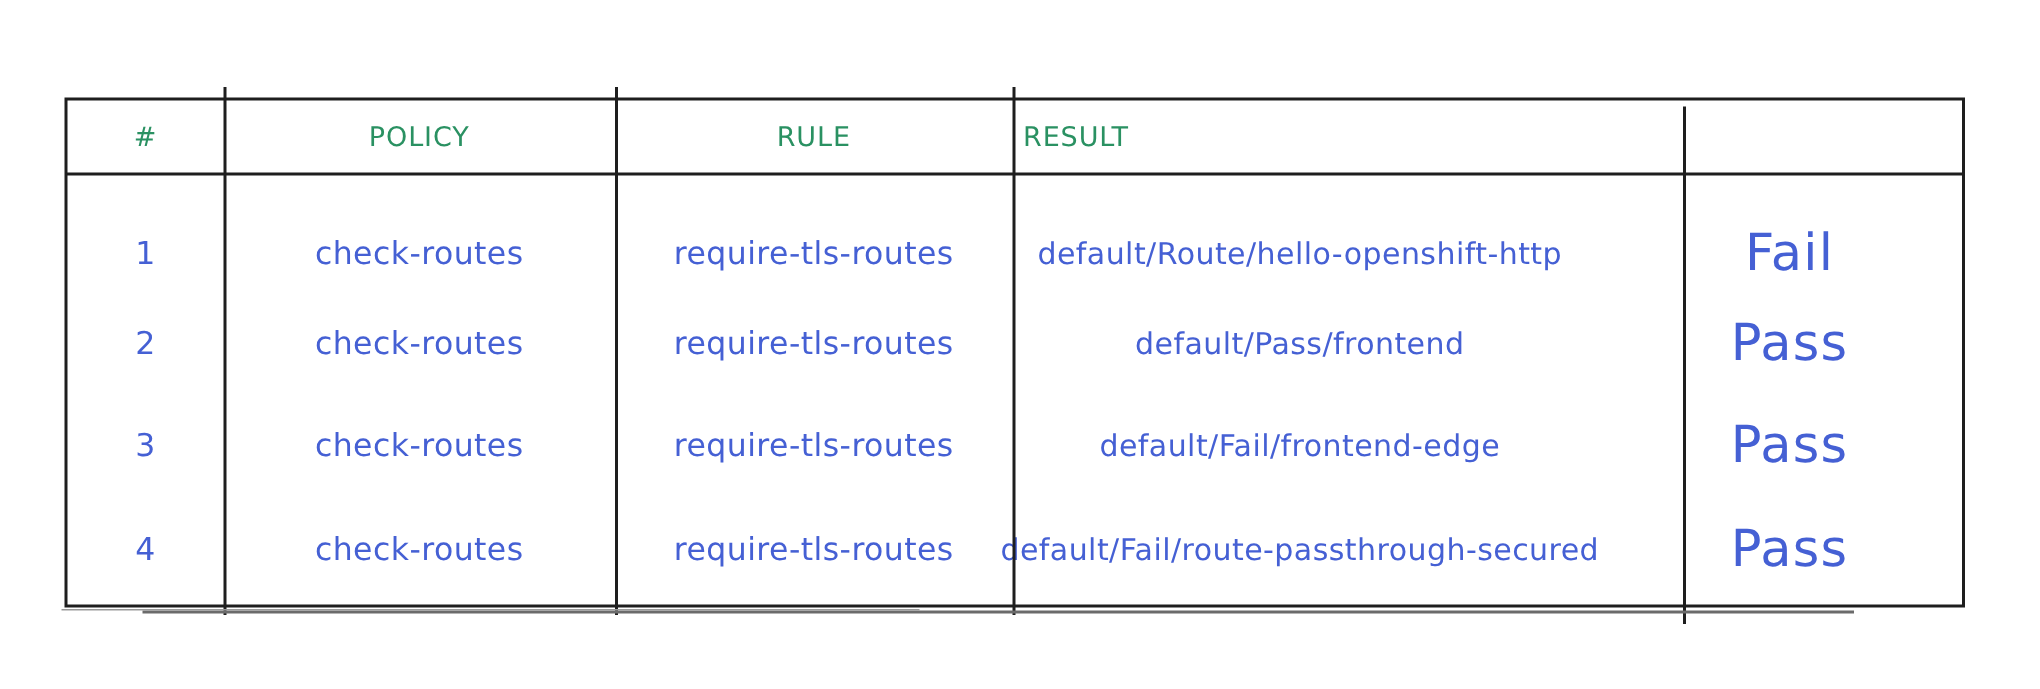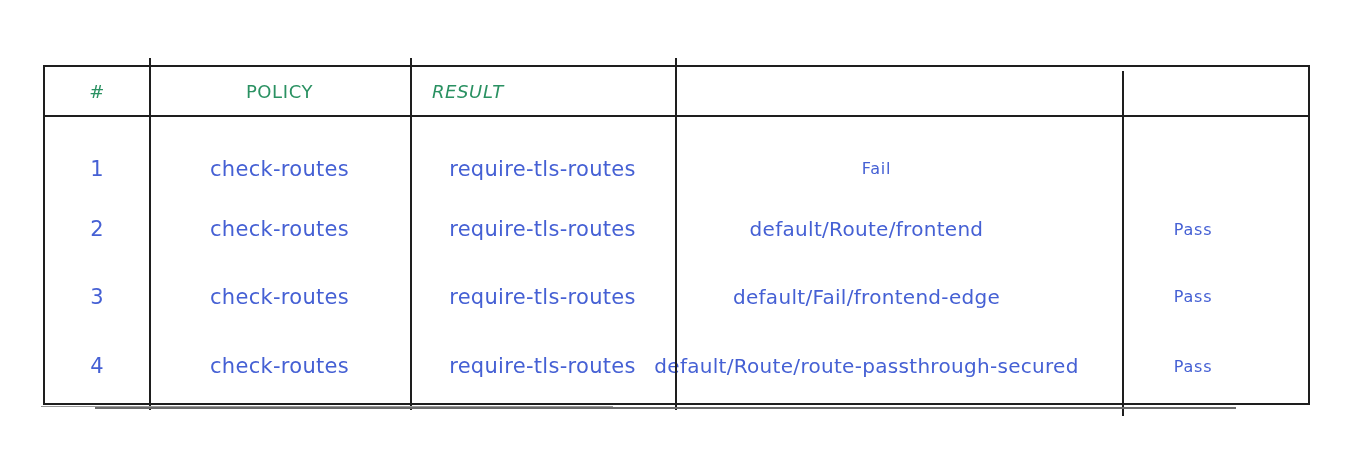--- a/index.html
+++ b/index.html
@@ -44,40 +44,39 @@
     box-sizing: border-box;
     white-space: nowrap;
   }
   .header-cell {
     color: #2a9162;
     font-size: 18px;
     letter-spacing: 0.6px;
   }
   .header-cell.h-result {
     justify-content: flex-start;
-    padding-left: 22px;
-    font-style: italic;
+    padding-left: 7px;
   }
   .tbody {
     position: absolute;
     top: 50px; left: 0; right: 0; bottom: 0;
     display: flex;
     flex-direction: column;
   }
   .trow {
     flex: 1 1 0;
   }
   .trow .cell {
     color: #4560d4;
     font-size: 21px;
     letter-spacing: 0.3px;
   }
   .trow .c-policy   { }
   .trow .c-resource { padding-right: 64px; font-size: 20px; }
-  .trow .c-result   { padding-right: 44px; font-size: 16px; letter-spacing: 0.8px; }
+  .trow .c-result   { padding-right: 44px; font-size: 34px; letter-spacing: 0.8px; }
   
   .trow.r1 .cell { transform: translateY(16px); }
   .trow.r2 .cell { transform: translateY(5px); }
   .trow.r3 .cell { transform: translateY(1px); }
   .trow.r4 .cell { transform: translateY(-1px); }
   
   .header-sep {
     position: absolute;
     top: 48px; left: -1px; right: -1px;
     height: 2px;
@@ -112,54 +111,56 @@
 </style>
 </head>
 <body>
 
 <div class="canvas">
   <div class="sketch-table">
 
     <div class="header-row grid-cols">
       <div class="cell header-cell">#</div>
       <div class="cell header-cell">POLICY</div>
+      <div class="cell header-cell">RULE</div>
       <div class="cell header-cell h-result">RESULT</div>
     </div>
 
     <div class="header-sep"></div>
 
     <div class="tbody">
   <div class="trow grid-cols r1">
     <div class="cell c-num">1</div>
     <div class="cell c-policy">check-routes</div>
     <div class="cell c-rule">require-tls-routes</div>
+    <div class="cell c-resource">default/Route/hello-openshift-http</div>
     <div class="cell c-result">Fail</div>
   </div>
 
   <div class="trow grid-cols r2">
     <div class="cell c-num">2</div>
     <div class="cell c-policy">check-routes</div>
     <div class="cell c-rule">require-tls-routes</div>
-    <div class="cell c-resource">default/Route/frontend</div>
+    <div class="cell c-resource">default/Pass/frontend</div>
     <div class="cell c-result">Pass</div>
   </div>
 
   <div class="trow grid-cols r3">
     <div class="cell c-num">3</div>
     <div class="cell c-policy">check-routes</div>
     <div class="cell c-rule">require-tls-routes</div>
     <div class="cell c-resource">default/Fail/frontend-edge</div>
     <div class="cell c-result">Pass</div>
   </div>
 
   <div class="trow grid-cols r4">
     <div class="cell c-num">4</div>
     <div class="cell c-policy">check-routes</div>
     <div class="cell c-rule">require-tls-routes</div>
-    <div class="cell c-resource">default/Route/route-passthrough-secured</div>
+    <div class="cell c-resource">default/Fail/route-passthrough-secured</div>
     <div class="cell c-result">Pass</div>
   </div>
 </div>
 
     <div class="vdiv d1"></div>
     <div class="vdiv d2"></div>
     <div class="vdiv d3"></div>
     <div class="vdiv d4"></div>
 
     <div class="bottom-sketch"></div>

